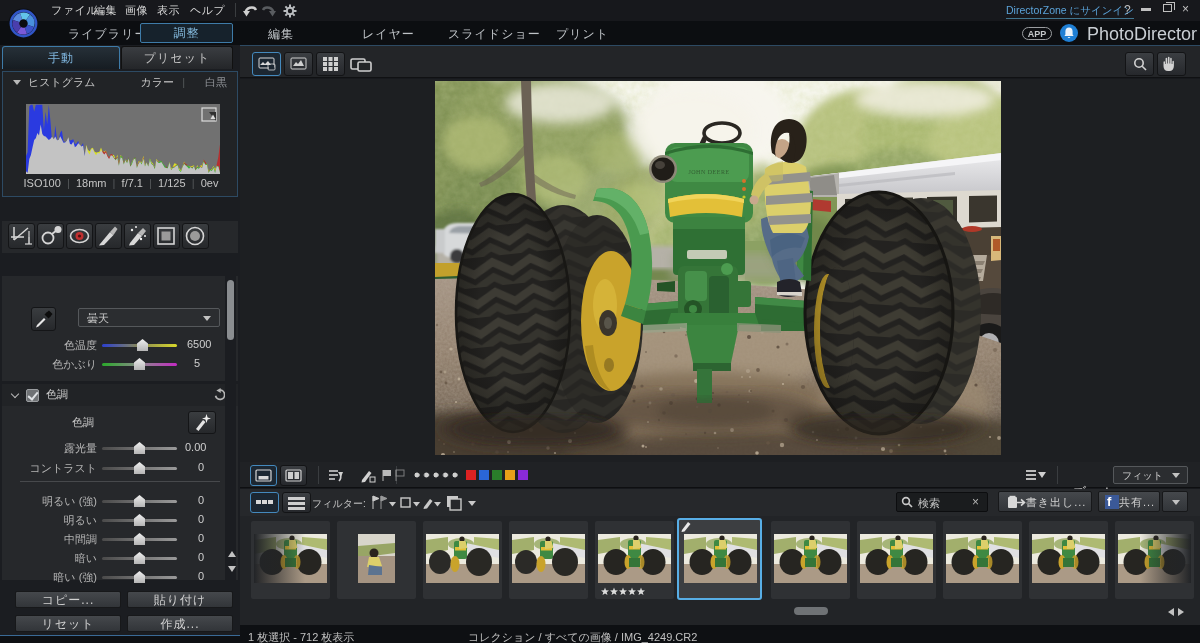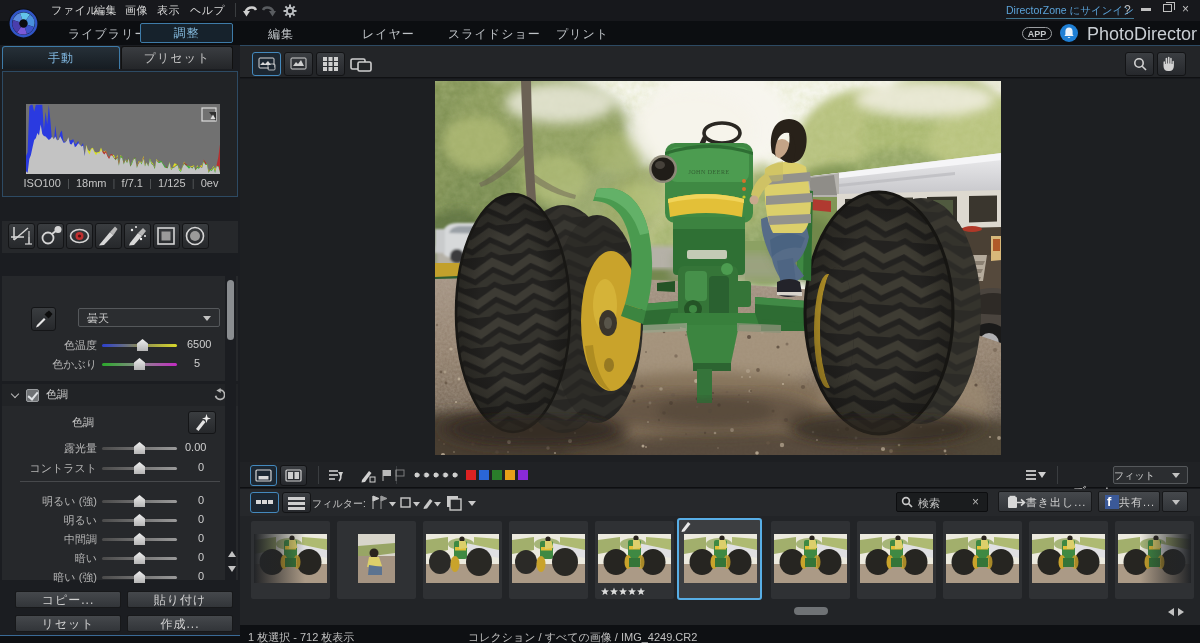--- a/index.html
+++ b/index.html
@@ -104,20 +104,21 @@
 <circle r="4.2" fill="#0a0c10"></circle>
       </g>
 </svg>
 <div class="abs" id="statusbar"></div>
 
 <div class="abs" id="lpanel"></div>
 <div class="abs ltab" id="ltab1">手動</div>
 <div class="abs ltab" id="ltab2">プリセット</div>
 
 <div class="abs sect" style="top:71px;height:126px;border:1px solid #2d4a63;background:#212326">
+  <div class="shead"><span class="arr"></span>ヒストグラム<span style="position:absolute;right:63px">カラー</span><span style="position:absolute;right:52px;color:#55585b">|</span><span style="position:absolute;right:10px;color:#8f9296">白黒</span></div>
   <svg style="position:absolute;left:23px;top:32px" width="194" height="70" viewBox="0 0 194 70">
         <rect width="194" height="70" fill="#717171"></rect>
 <path d="M0,70L0.0,52.0L1.6,48.3L3.3,2.6L4.9,0.7L6.5,0.7L8.2,7.6L9.8,0.7L11.4,0.7L13.0,0.7L14.7,0.7L16.3,0.7L17.9,26.1L19.6,7.5L21.2,20.6L22.8,0.7L24.5,17.7L26.1,37.9L27.7,41.0L29.3,21.3L31.0,36.0L32.6,36.5L34.2,28.7L35.9,26.4L37.5,37.4L39.1,37.8L40.8,38.0L42.4,35.0L44.0,36.4L45.6,35.9L47.3,35.2L48.9,40.1L50.5,39.6L52.2,36.8L53.8,42.8L55.4,41.8L57.1,39.1L58.7,52.0L60.3,50.9L61.9,57.8L63.6,55.7L65.2,51.0L66.8,53.5L68.5,59.4L70.1,60.3L71.7,56.7L73.4,54.6L75.0,56.3L76.6,54.8L78.3,57.8L79.9,57.5L81.5,57.6L83.1,61.1L84.8,58.5L86.4,56.6L88.0,59.8L89.7,59.9L91.3,59.4L92.9,65.5L94.6,59.4L96.2,57.9L97.8,63.6L99.4,58.9L101.1,64.6L102.7,60.7L104.3,64.7L106.0,62.8L107.6,60.4L109.2,59.2L110.9,65.5L112.5,62.7L114.1,61.8L115.7,63.6L117.4,59.2L119.0,65.6L120.6,61.9L122.3,64.9L123.9,59.7L125.5,63.7L127.2,65.6L128.8,66.9L130.4,59.4L132.1,62.2L133.7,62.3L135.3,62.6L136.9,64.2L138.6,65.3L140.2,66.9L141.8,65.6L143.5,61.0L145.1,67.1L146.7,66.8L148.4,66.5L150.0,63.9L151.6,64.6L153.2,68.0L154.9,68.8L156.5,65.3L158.1,64.5L159.8,64.5L161.4,65.2L163.0,66.2L164.7,66.5L166.3,66.1L167.9,64.9L169.5,67.8L171.2,66.0L172.8,67.0L174.4,64.7L176.1,66.7L177.7,61.8L179.3,64.9L181.0,63.7L182.6,69.2L184.2,67.1L185.8,68.4L187.5,65.8L189.1,69.2L190.7,65.7L192.4,65.5L194.0,69.3L194,70Z" fill="#2a3ae0"></path>
 <path d="M0,70L0.0,68.6L1.6,69.5L3.3,62.5L4.9,60.4L6.5,56.8L8.2,53.0L9.8,52.1L11.4,49.5L13.0,50.7L14.7,45.2L16.3,49.9L17.9,51.1L19.6,51.3L21.2,52.1L22.8,53.0L24.5,52.3L26.1,51.4L27.7,52.6L29.3,51.2L31.0,53.1L32.6,53.0L34.2,51.1L35.9,52.7L37.5,54.4L39.1,54.2L40.8,53.4L42.4,51.7L44.0,55.0L45.6,55.2L47.3,53.7L48.9,56.6L50.5,56.0L52.2,54.6L53.8,55.3L55.4,56.3L57.1,55.8L58.7,61.0L60.3,40.7L61.9,45.8L63.6,47.2L65.2,44.5L66.8,43.8L68.5,47.6L70.1,48.6L71.7,48.3L73.4,47.8L75.0,43.4L76.6,47.8L78.3,47.6L79.9,46.5L81.5,51.7L83.1,53.4L84.8,51.1L86.4,50.8L88.0,51.1L89.7,55.8L91.3,50.6L92.9,60.5L94.6,50.9L96.2,52.7L97.8,59.6L99.4,55.2L101.1,57.6L102.7,54.4L104.3,62.6L106.0,58.1L107.6,54.8L109.2,54.3L110.9,63.4L112.5,57.5L114.1,56.7L115.7,58.2L117.4,51.7L119.0,61.1L120.6,58.2L122.3,62.5L123.9,54.6L125.5,57.9L127.2,59.7L128.8,63.4L130.4,55.0L132.1,57.1L133.7,58.0L135.3,57.0L136.9,60.3L138.6,63.2L140.2,63.1L141.8,63.8L143.5,57.8L145.1,64.3L146.7,62.8L148.4,59.2L150.0,59.8L151.6,60.5L153.2,64.3L154.9,66.2L156.5,62.6L158.1,57.5L159.8,60.8L161.4,61.5L163.0,62.5L164.7,62.3L166.3,61.9L167.9,61.1L169.5,66.3L171.2,61.1L172.8,64.5L174.4,61.5L176.1,61.3L177.7,56.2L179.3,59.4L181.0,59.4L182.6,66.7L184.2,65.6L185.8,65.0L187.5,62.0L189.1,65.3L190.7,61.3L192.4,62.2L194.0,66.8L194,70Z" fill="#d8de2a"></path>
 <path d="M0,70L0.0,68.7L1.6,69.5L3.3,63.2L4.9,61.4L6.5,58.1L8.2,54.7L9.8,53.9L11.4,51.5L13.0,52.7L14.7,47.7L16.3,51.9L17.9,53.0L19.6,53.2L21.2,53.9L22.8,54.7L24.5,54.1L26.1,53.2L27.7,54.4L29.3,53.1L31.0,54.8L32.6,54.7L34.2,53.0L35.9,54.5L37.5,56.0L39.1,55.8L40.8,55.1L42.4,53.5L44.0,56.5L45.6,56.7L47.3,55.3L48.9,57.9L50.5,57.4L52.2,56.2L53.8,56.8L55.4,57.7L57.1,57.2L58.7,61.9L60.3,57.3L61.9,60.1L63.6,61.2L65.2,59.0L66.8,58.8L68.5,60.5L70.1,61.6L71.7,60.4L73.4,60.8L75.0,59.2L76.6,46.3L78.3,48.4L79.9,46.7L81.5,51.0L83.1,53.2L84.8,50.0L86.4,50.2L88.0,54.1L89.7,54.2L91.3,52.8L92.9,59.3L94.6,52.4L96.2,52.7L97.8,58.8L99.4,55.4L101.1,57.9L102.7,53.2L104.3,61.4L106.0,59.5L107.6,54.9L109.2,52.9L110.9,62.2L112.5,58.8L114.1,56.7L115.7,59.5L117.4,52.9L119.0,62.5L120.6,58.2L122.3,61.7L123.9,55.9L125.5,59.8L127.2,60.4L128.8,64.1L130.4,55.9L132.1,57.2L133.7,58.3L135.3,56.7L136.9,59.9L138.6,63.1L140.2,62.6L141.8,63.7L143.5,58.1L145.1,65.9L146.7,62.8L148.4,62.7L150.0,61.3L151.6,59.5L153.2,66.3L154.9,67.5L156.5,62.9L158.1,58.2L159.8,59.7L161.4,61.1L163.0,63.9L164.7,62.4L166.3,63.2L167.9,61.4L169.5,65.0L171.2,62.6L172.8,64.6L174.4,62.3L176.1,63.4L177.7,55.4L179.3,57.7L181.0,60.1L182.6,68.1L184.2,65.1L185.8,66.0L187.5,63.1L189.1,68.9L190.7,60.8L192.4,52.5L194.0,40.6L194,70Z" fill="#b43030"></path>
 <path d="M0,70L0.0,68.9L1.6,69.6L3.3,64.0L4.9,62.3L6.5,59.5L8.2,56.4L9.8,55.7L11.4,53.6L13.0,54.6L14.7,50.2L16.3,53.9L17.9,54.9L19.6,55.0L21.2,55.7L22.8,56.4L24.5,55.9L26.1,55.1L27.7,56.1L29.3,55.0L31.0,56.5L32.6,56.4L34.2,54.9L35.9,56.2L37.5,57.5L39.1,57.3L40.8,56.7L42.4,55.3L44.0,58.0L45.6,58.2L47.3,56.9L48.9,59.3L50.5,58.8L52.2,57.7L53.8,58.3L55.4,59.0L57.1,58.6L58.7,62.8L60.3,58.7L61.9,61.2L63.6,62.2L65.2,60.3L66.8,60.0L68.5,61.5L70.1,62.5L71.7,61.5L73.4,61.8L75.0,60.4L76.6,61.3L78.3,62.2L79.9,61.4L81.5,63.0L83.1,64.0L84.8,62.5L86.4,51.3L88.0,54.0L89.7,55.5L91.3,53.3L92.9,61.5L94.6,51.9L96.2,52.4L97.8,60.1L99.4,55.2L101.1,58.4L102.7,53.5L104.3,62.3L106.0,58.2L107.6,55.3L109.2,53.1L110.9,63.5L112.5,59.4L114.1,57.2L115.7,59.3L117.4,54.5L119.0,62.3L120.6,58.2L122.3,62.0L123.9,54.5L125.5,59.2L127.2,60.8L128.8,63.9L130.4,55.9L132.1,58.2L133.7,57.2L135.3,56.8L136.9,59.4L138.6,61.6L140.2,63.8L141.8,62.9L143.5,58.0L145.1,65.9L146.7,63.1L148.4,63.4L150.0,61.4L151.6,60.1L153.2,65.6L154.9,67.1L156.5,63.1L158.1,59.1L159.8,61.2L161.4,61.6L163.0,62.3L164.7,63.1L166.3,63.8L167.9,61.6L169.5,65.7L171.2,62.7L172.8,63.5L174.4,63.1L176.1,64.1L177.7,56.3L179.3,60.5L181.0,59.5L182.6,68.5L184.2,65.1L185.8,66.0L187.5,62.8L189.1,67.8L190.7,62.2L192.4,61.9L194.0,68.4L194,70Z" fill="#3fae3f"></path>
 <path d="M0,70L0.0,67.2L1.6,69.0L3.3,55.0L4.9,50.9L6.5,43.6L8.2,36.1L9.8,34.2L11.4,29.0L13.0,31.5L14.7,20.5L16.3,29.9L17.9,32.1L19.6,32.6L21.2,34.3L22.8,36.0L24.5,34.7L26.1,32.8L27.7,35.3L29.3,32.4L31.0,36.2L32.6,36.0L34.2,32.2L35.9,35.4L37.5,38.8L39.1,38.4L40.8,36.8L42.4,33.3L44.0,40.0L45.6,40.4L47.3,37.4L48.9,43.2L50.5,42.0L52.2,39.3L53.8,40.7L55.4,42.6L57.1,41.5L58.7,51.9L60.3,41.7L61.9,47.9L63.6,50.5L65.2,45.6L66.8,45.1L68.5,48.9L70.1,51.2L71.7,48.7L73.4,49.5L75.0,46.0L76.6,48.4L78.3,50.4L79.9,48.4L81.5,52.5L83.1,55.0L84.8,51.2L86.4,51.7L88.0,54.3L89.7,56.3L91.3,53.8L92.9,61.8L94.6,53.3L96.2,54.2L97.8,60.4L99.4,56.0L101.1,59.2L102.7,54.6L104.3,62.7L106.0,59.9L107.6,55.6L109.2,54.6L110.9,64.1L112.5,59.7L114.1,57.6L115.7,60.5L117.4,54.6L119.0,62.6L120.6,58.5L122.3,62.6L123.9,55.9L125.5,60.1L127.2,61.3L128.8,65.3L130.4,56.0L132.1,58.8L133.7,58.9L135.3,58.0L136.9,60.4L138.6,63.4L140.2,64.0L141.8,64.2L143.5,58.2L145.1,66.3L146.7,64.1L148.4,63.4L150.0,62.1L151.6,61.2L153.2,66.5L154.9,68.0L156.5,63.3L158.1,60.0L159.8,61.4L161.4,63.1L163.0,64.7L164.7,63.1L166.3,64.7L167.9,61.9L169.5,66.5L171.2,64.0L172.8,64.8L174.4,63.1L176.1,64.1L177.7,57.7L179.3,60.7L181.0,60.9L182.6,69.0L184.2,66.2L185.8,67.0L187.5,63.9L189.1,69.0L190.7,62.3L192.4,62.7L194.0,69.0L194,70Z" fill="#c3c3c3"></path>
 <g transform="translate(176,4)" opacity=".9">
           <rect width="14" height="13" fill="none" stroke="#e8e8e8" stroke-width="1.2"></rect>
           <path d="M14,13 L7,4 L14,4 Z" fill="#2a2a2a"></path>
@@ -831,21 +832,21 @@
 <svg class="abs" style="left:1024px;top:468px" width="26" height="14" viewBox="0 0 26 14">
       <g stroke="#cfcfcf" stroke-width="1.8">
         <line x1="2" y1="3" x2="12" y2="3"></line>
         <line x1="2" y1="7" x2="12" y2="7"></line>
         <line x1="2" y1="11" x2="12" y2="11"></line>
       </g>
       <path d="M14,4 l8,0 -4,6 z" fill="#cfcfcf"></path>
     </svg>
 <div class="abs" style="left:1057px;top:466px;width:1px;height:18px;background:#3a3d40"></div>
 <div class="abs" style="left:1072px;top:484px;font-size:14px;color:#c5c5c5">ズーム:</div>
-<div class="ddown" style="left:1113px;top:466px;width:75px;height:18px;line-height:17px"><span style="font-size:10px">フィット</span><span class="dar" style="right:7px;top:6px"></span></div>
+<div class="ddown" style="left:1113px;top:466px;width:75px;height:18px;line-height:17px"><span style="margin-left:8px;font-size:10px">フィット</span><span class="dar" style="right:7px;top:6px"></span></div>
 
 <div class="abs" id="row2"></div>
 <div class="viewbtn sel" style="left:250px;top:492px;width:29px;height:21px"></div>
 <div class="viewbtn" style="left:282px;top:492px;width:29px;height:21px"></div>
 <svg class="abs" style="left:250px;top:492px" width="62" height="21" viewBox="0 0 62 21">
 <g fill="#d8d8d8">
         <rect x="6" y="8" width="5" height="4"></rect>
         <rect x="12" y="8" width="5" height="4"></rect>
         <rect x="18" y="8" width="5" height="4"></rect>
       </g>

